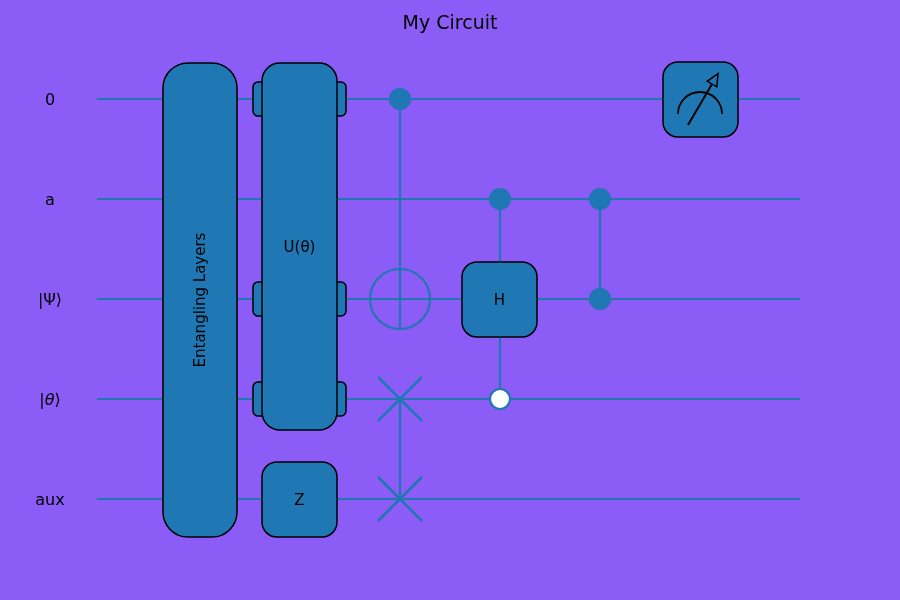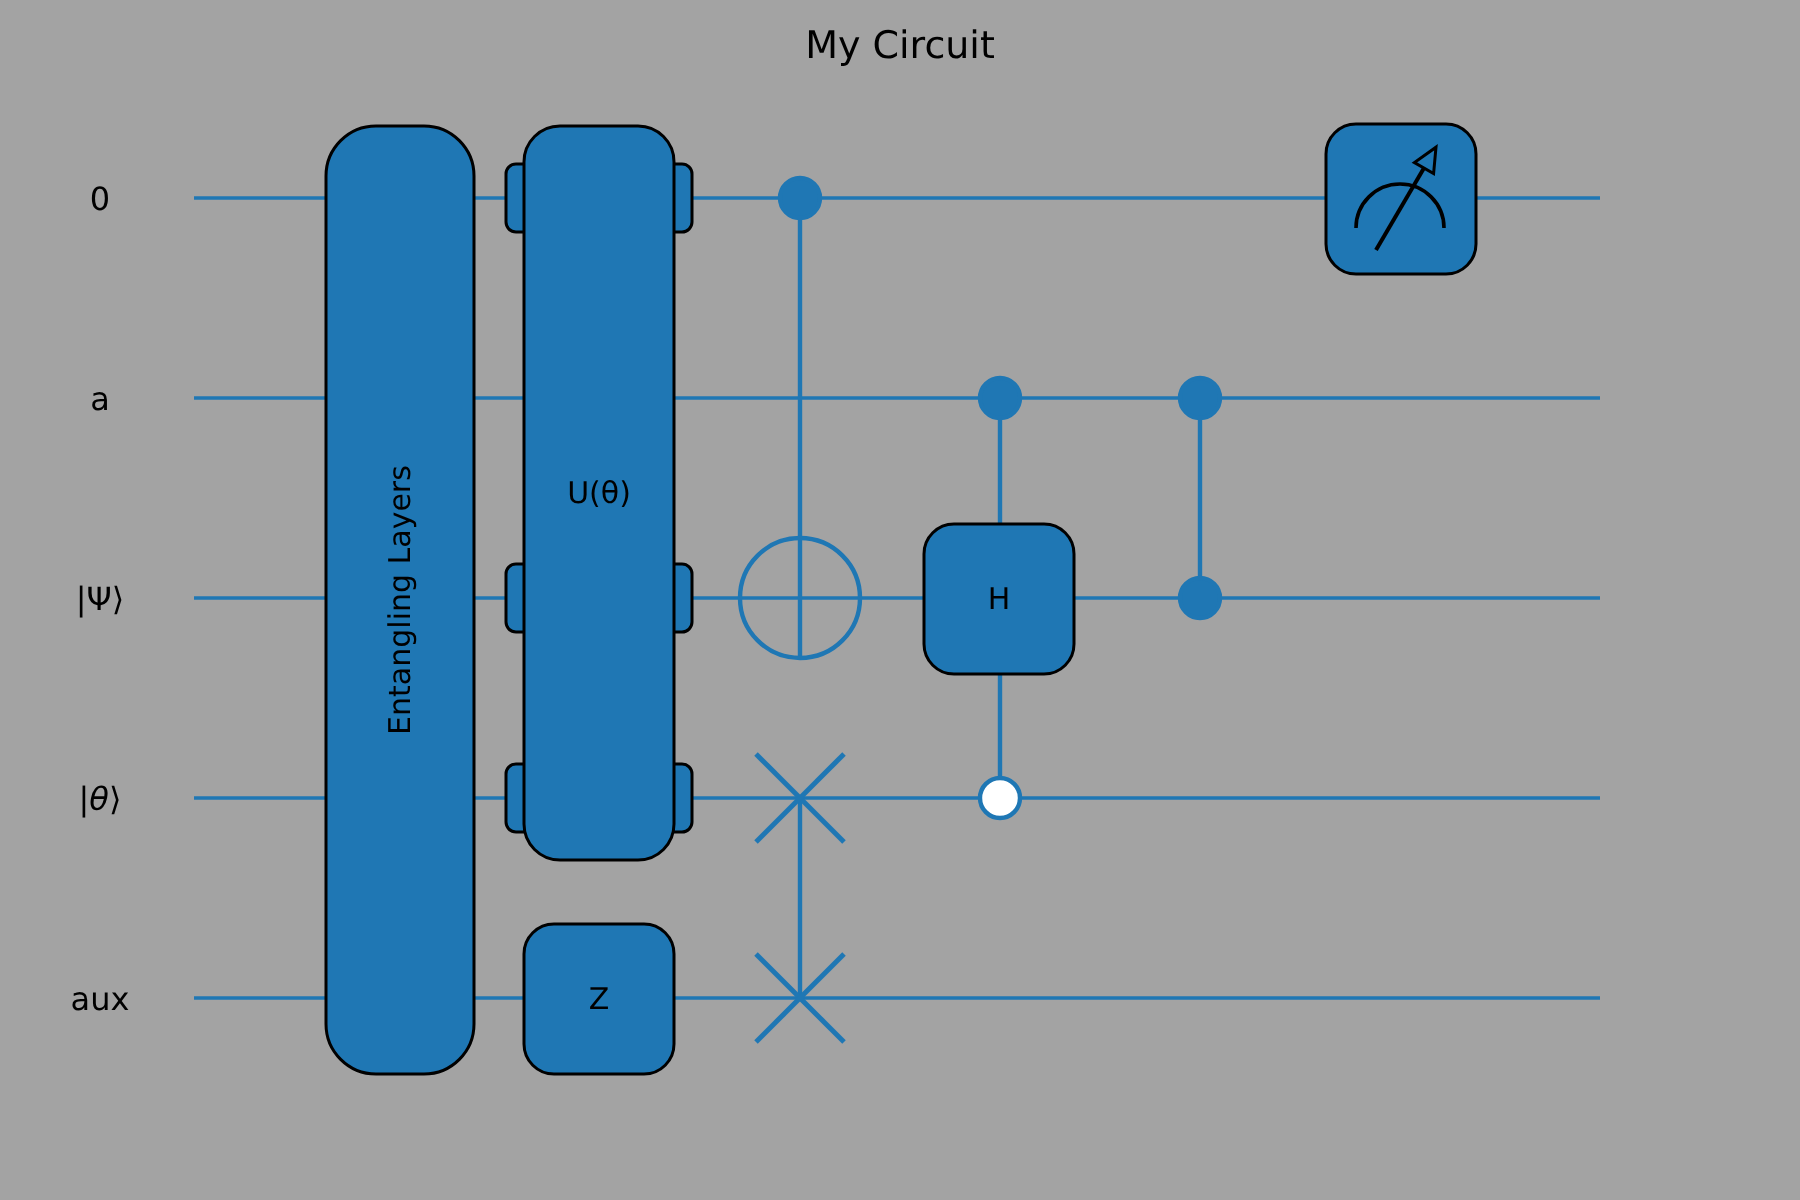--- a/index.html
+++ b/index.html
@@ -8,21 +8,21 @@
     background: #ffffff;
     width: 900px;
     height: 600px;
     overflow: hidden;
     font-family: "DejaVu Sans", sans-serif;
   }
   #stage {
     position: relative;
     width: 900px;
     height: 600px;
-    background: #a3a3a3;
+    background: #8b5cf6;
   }
   svg text {
     font-family: "DejaVu Sans", sans-serif;
   }
 </style>
 </head>
 <body>
 
 <div id="stage">
   <svg id="circuit" width="900" height="600" viewBox="0 0 900 600">

